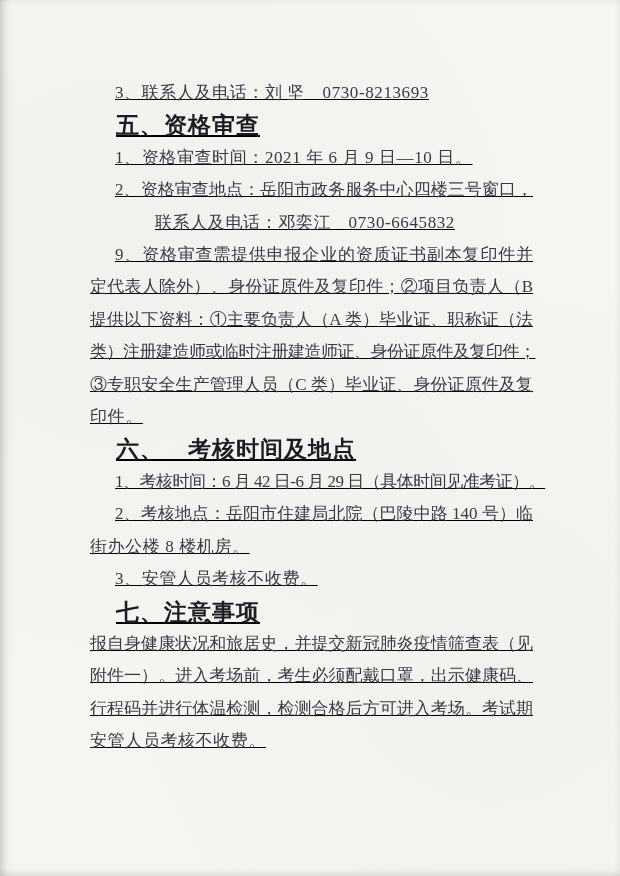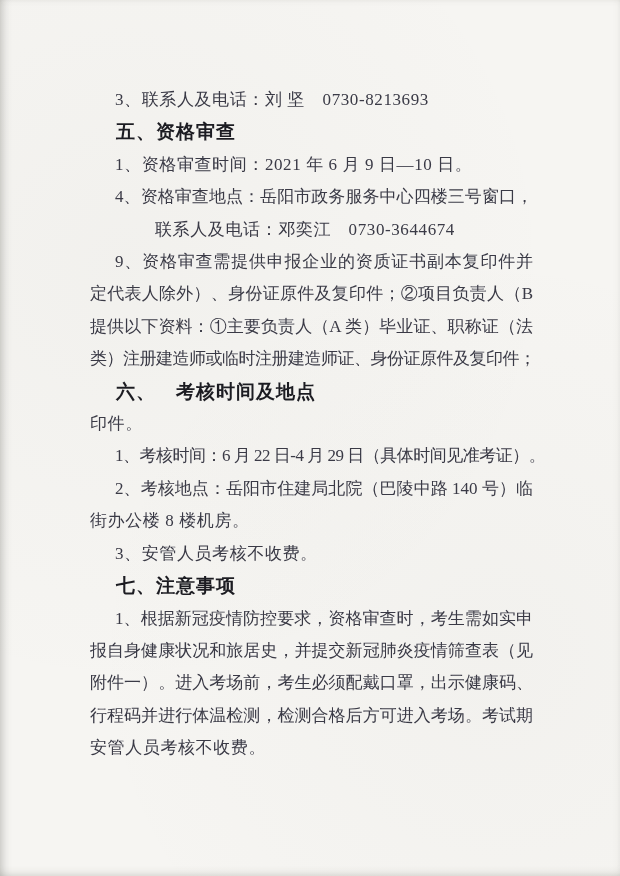--- a/index.html
+++ b/index.html
@@ -25,70 +25,71 @@
       radial-gradient(circle at 20% 30%, rgba(120,120,110,0.035), rgba(0,0,0,0) 55%),
       radial-gradient(circle at 80% 75%, rgba(120,120,110,0.03), rgba(0,0,0,0) 50%);
     box-shadow:
       inset 9px 0 10px -7px rgba(70,70,62,0.30),
       inset 0 -8px 10px -7px rgba(70,70,62,0.20),
       inset -5px 0 8px -6px rgba(70,70,62,0.10),
       inset 0 6px 9px -7px rgba(70,70,62,0.08);
   }
   .doc-body {
     position: absolute;
-    top: 84px;
+    top: 77px;
     left: 90px;
     width: 443px;
+    text-decoration: underline;
   }
   .line {
     min-height: 32.4px;
     line-height: 32.4px;
     font-size: 17px;
     letter-spacing: 0.6px;
     color: var(--text);
     white-space: nowrap;
   }
   .first   { text-indent: 25px; }
   .flush   { text-indent: 0; }
   .hang    { text-indent: 65px; }
   .heading {
     text-indent: 26px;
     font-weight: 700;
-    font-size: 19px;
+    font-size: 23px;
     letter-spacing: 1px;
     color: var(--heading);
     font-family: "Liberation Sans", "DejaVu Sans", sans-serif;
   }
   .j {
     letter-spacing: 0;
     text-align: justify;
     text-align-last: justify;
   }
   .tight { letter-spacing: -0.5px; }
 </style>
 </head>
 <body>
 
 <div class="page">
   <div class="doc-body">
       <div class="line first">3、联系人及电话：刘 坚　0730-8213693</div>
       <div class="line heading">五、资格审查</div>
       <div class="line first">1、资格审查时间：2021 年 6 月 9 日—10 日。</div>
-      <div class="line first j">4、资格审查地点：岳阳市政务服务中心四楼三号窗口，</div>
-      <div class="line hang">联系人及电话：邓奕江　0730-3644674</div>
+      <div class="line first j">2、资格审查地点：岳阳市政务服务中心四楼三号窗口，</div>
+      <div class="line hang">联系人及电话：邓奕江　0730-6645832</div>
       <div class="line first j">9、资格审查需提供申报企业的资质证书副本复印件并</div>
       <div class="line flush j">定代表人除外）、身份证原件及复印件；②项目负责人（B</div>
       <div class="line flush j">提供以下资料：①主要负责人（A 类）毕业证、职称证（法</div>
       <div class="line flush j tight">类）注册建造师或临时注册建造师证、身份证原件及复印件；</div>
+      <div class="line flush j">③专职安全生产管理人员（C 类）毕业证、身份证原件及复</div>
+      <div class="line flush">印件。</div>
       <div class="line heading">六、　考核时间及地点</div>
-      <div class="line flush">印件。</div>
-      <div class="line first j tight">1、考核时间：6 月 22 日-4 月 29 日（具体时间见准考证）。</div>
+      <div class="line first j tight">1、考核时间：6 月 42 日-6 月 29 日（具体时间见准考证）。</div>
       <div class="line first j">2、考核地点：岳阳市住建局北院（巴陵中路 140 号）临</div>
       <div class="line flush">街办公楼 8 楼机房。</div>
       <div class="line first">3、安管人员考核不收费。</div>
       <div class="line heading">七、注意事项</div>
-      <div class="line first j">1、根据新冠疫情防控要求，资格审查时，考生需如实申</div>
       <div class="line flush j">报自身健康状况和旅居史，并提交新冠肺炎疫情筛查表（见</div>
       <div class="line flush j">附件一）。进入考场前，考生必须配戴口罩，出示健康码、</div>
       <div class="line flush j">行程码并进行体温检测，检测合格后方可进入考场。考试期</div>
       <div class="line flush">安管人员考核不收费。</div>
     </div>
 </div>
 
 </body></html>

